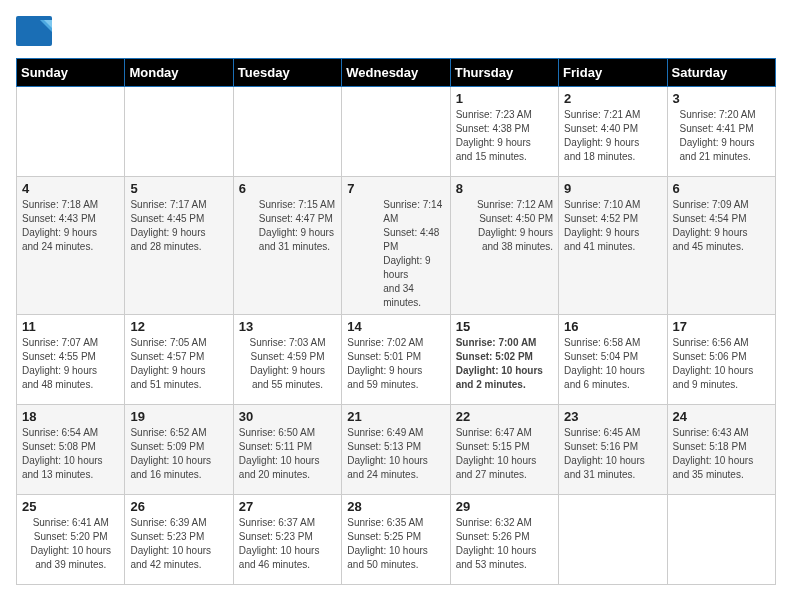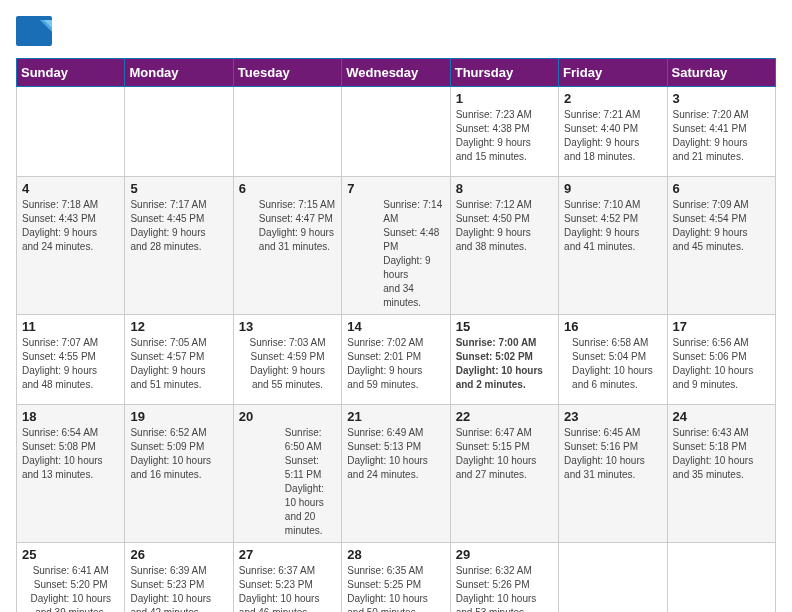--- a/index.html
+++ b/index.html
@@ -44,21 +44,21 @@
       font-size: 16px;
       color: #555;
       font-weight: normal;
     }
     table {
       width: 100%;
       border-collapse: collapse;
       table-layout: fixed;
     }
     th {
-      background: #701a75;
+      background: #000000;
       color: #fff;
       font-size: 13px;
       font-weight: bold;
       padding: 6px 4px;
       text-align: left;
       border: 1px solid #1a6eb5;
     }
     td {
       vertical-align: top;
       border: 1px solid #ccc;
@@ -131,21 +131,21 @@
         </td>
         <td>
           <span class="day-num">2</span>
           <div class="day-info" style="white-space: pre-line;">Sunrise: 7:21 AM
 Sunset: 4:40 PM
 Daylight: 9 hours
 and 18 minutes.</div>
         </td>
         <td>
           <span class="day-num">3</span>
-          <div class="day-info" style="white-space: pre-line;">Sunrise: 7:20 AM
+          <div class="day-info" style="white-space: pre-line; margin-left: 7px;">Sunrise: 7:20 AM
 Sunset: 4:41 PM
 Daylight: 9 hours
 and 21 minutes.</div>
         </td>
       </tr>
       <tr>
         <td>
           <span class="day-num">4</span>
           <div class="day-info" style="white-space: pre-line;">Sunrise: 7:18 AM
 Sunset: 4:43 PM
@@ -168,21 +168,21 @@
         </td>
         <td>
           <span class="day-num">7</span>
           <div class="day-info" style="white-space: pre-line; margin-left: 36px;">Sunrise: 7:14 AM
 Sunset: 4:48 PM
 Daylight: 9 hours
 and 34 minutes.</div>
         </td>
         <td>
           <span class="day-num">8</span>
-          <div class="day-info" style="white-space: pre-line;">Sunrise: 7:12 AM
+          <div class="day-info" style="white-space: pre-line; text-align: right;">Sunrise: 7:12 AM
 Sunset: 4:50 PM
 Daylight: 9 hours
 and 38 minutes.</div>
         </td>
         <td>
           <span class="day-num">9</span>
           <div class="day-info" style="white-space: pre-line;">Sunrise: 7:10 AM
 Sunset: 4:52 PM
 Daylight: 9 hours
 and 41 minutes.</div>
@@ -213,34 +213,34 @@
         <td>
           <span class="day-num">13</span>
           <div class="day-info" style="white-space: pre-line; text-align: center;">Sunrise: 7:03 AM
 Sunset: 4:59 PM
 Daylight: 9 hours
 and 55 minutes.</div>
         </td>
         <td>
           <span class="day-num">14</span>
           <div class="day-info" style="white-space: pre-line;">Sunrise: 7:02 AM
-Sunset: 2:01 PM
+Sunset: 5:01 PM
 Daylight: 9 hours
 and 59 minutes.</div>
         </td>
         <td>
           <span class="day-num">15</span>
           <div class="day-info" style="white-space: pre-line; font-weight: bold;">Sunrise: 7:00 AM
 Sunset: 5:02 PM
 Daylight: 10 hours
 and 2 minutes.</div>
         </td>
         <td>
           <span class="day-num">16</span>
-          <div class="day-info" style="white-space: pre-line; margin-left: 8px;">Sunrise: 6:58 AM
+          <div class="day-info" style="white-space: pre-line;">Sunrise: 6:58 AM
 Sunset: 5:04 PM
 Daylight: 10 hours
 and 6 minutes.</div>
         </td>
         <td>
           <span class="day-num">17</span>
           <div class="day-info" style="white-space: pre-line;">Sunrise: 6:56 AM
 Sunset: 5:06 PM
 Daylight: 10 hours
 and 9 minutes.</div>
@@ -255,22 +255,22 @@
 and 13 minutes.</div>
         </td>
         <td>
           <span class="day-num">19</span>
           <div class="day-info" style="white-space: pre-line;">Sunrise: 6:52 AM
 Sunset: 5:09 PM
 Daylight: 10 hours
 and 16 minutes.</div>
         </td>
         <td>
-          <span class="day-num">20</span>
-          <div class="day-info" style="white-space: pre-line; margin-left: 46px;">Sunrise: 6:50 AM
+          <span class="day-num">30</span>
+          <div class="day-info" style="white-space: pre-line;">Sunrise: 6:50 AM
 Sunset: 5:11 PM
 Daylight: 10 hours
 and 20 minutes.</div>
         </td>
         <td>
           <span class="day-num">21</span>
           <div class="day-info" style="white-space: pre-line;">Sunrise: 6:49 AM
 Sunset: 5:13 PM
 Daylight: 10 hours
 and 24 minutes.</div>

